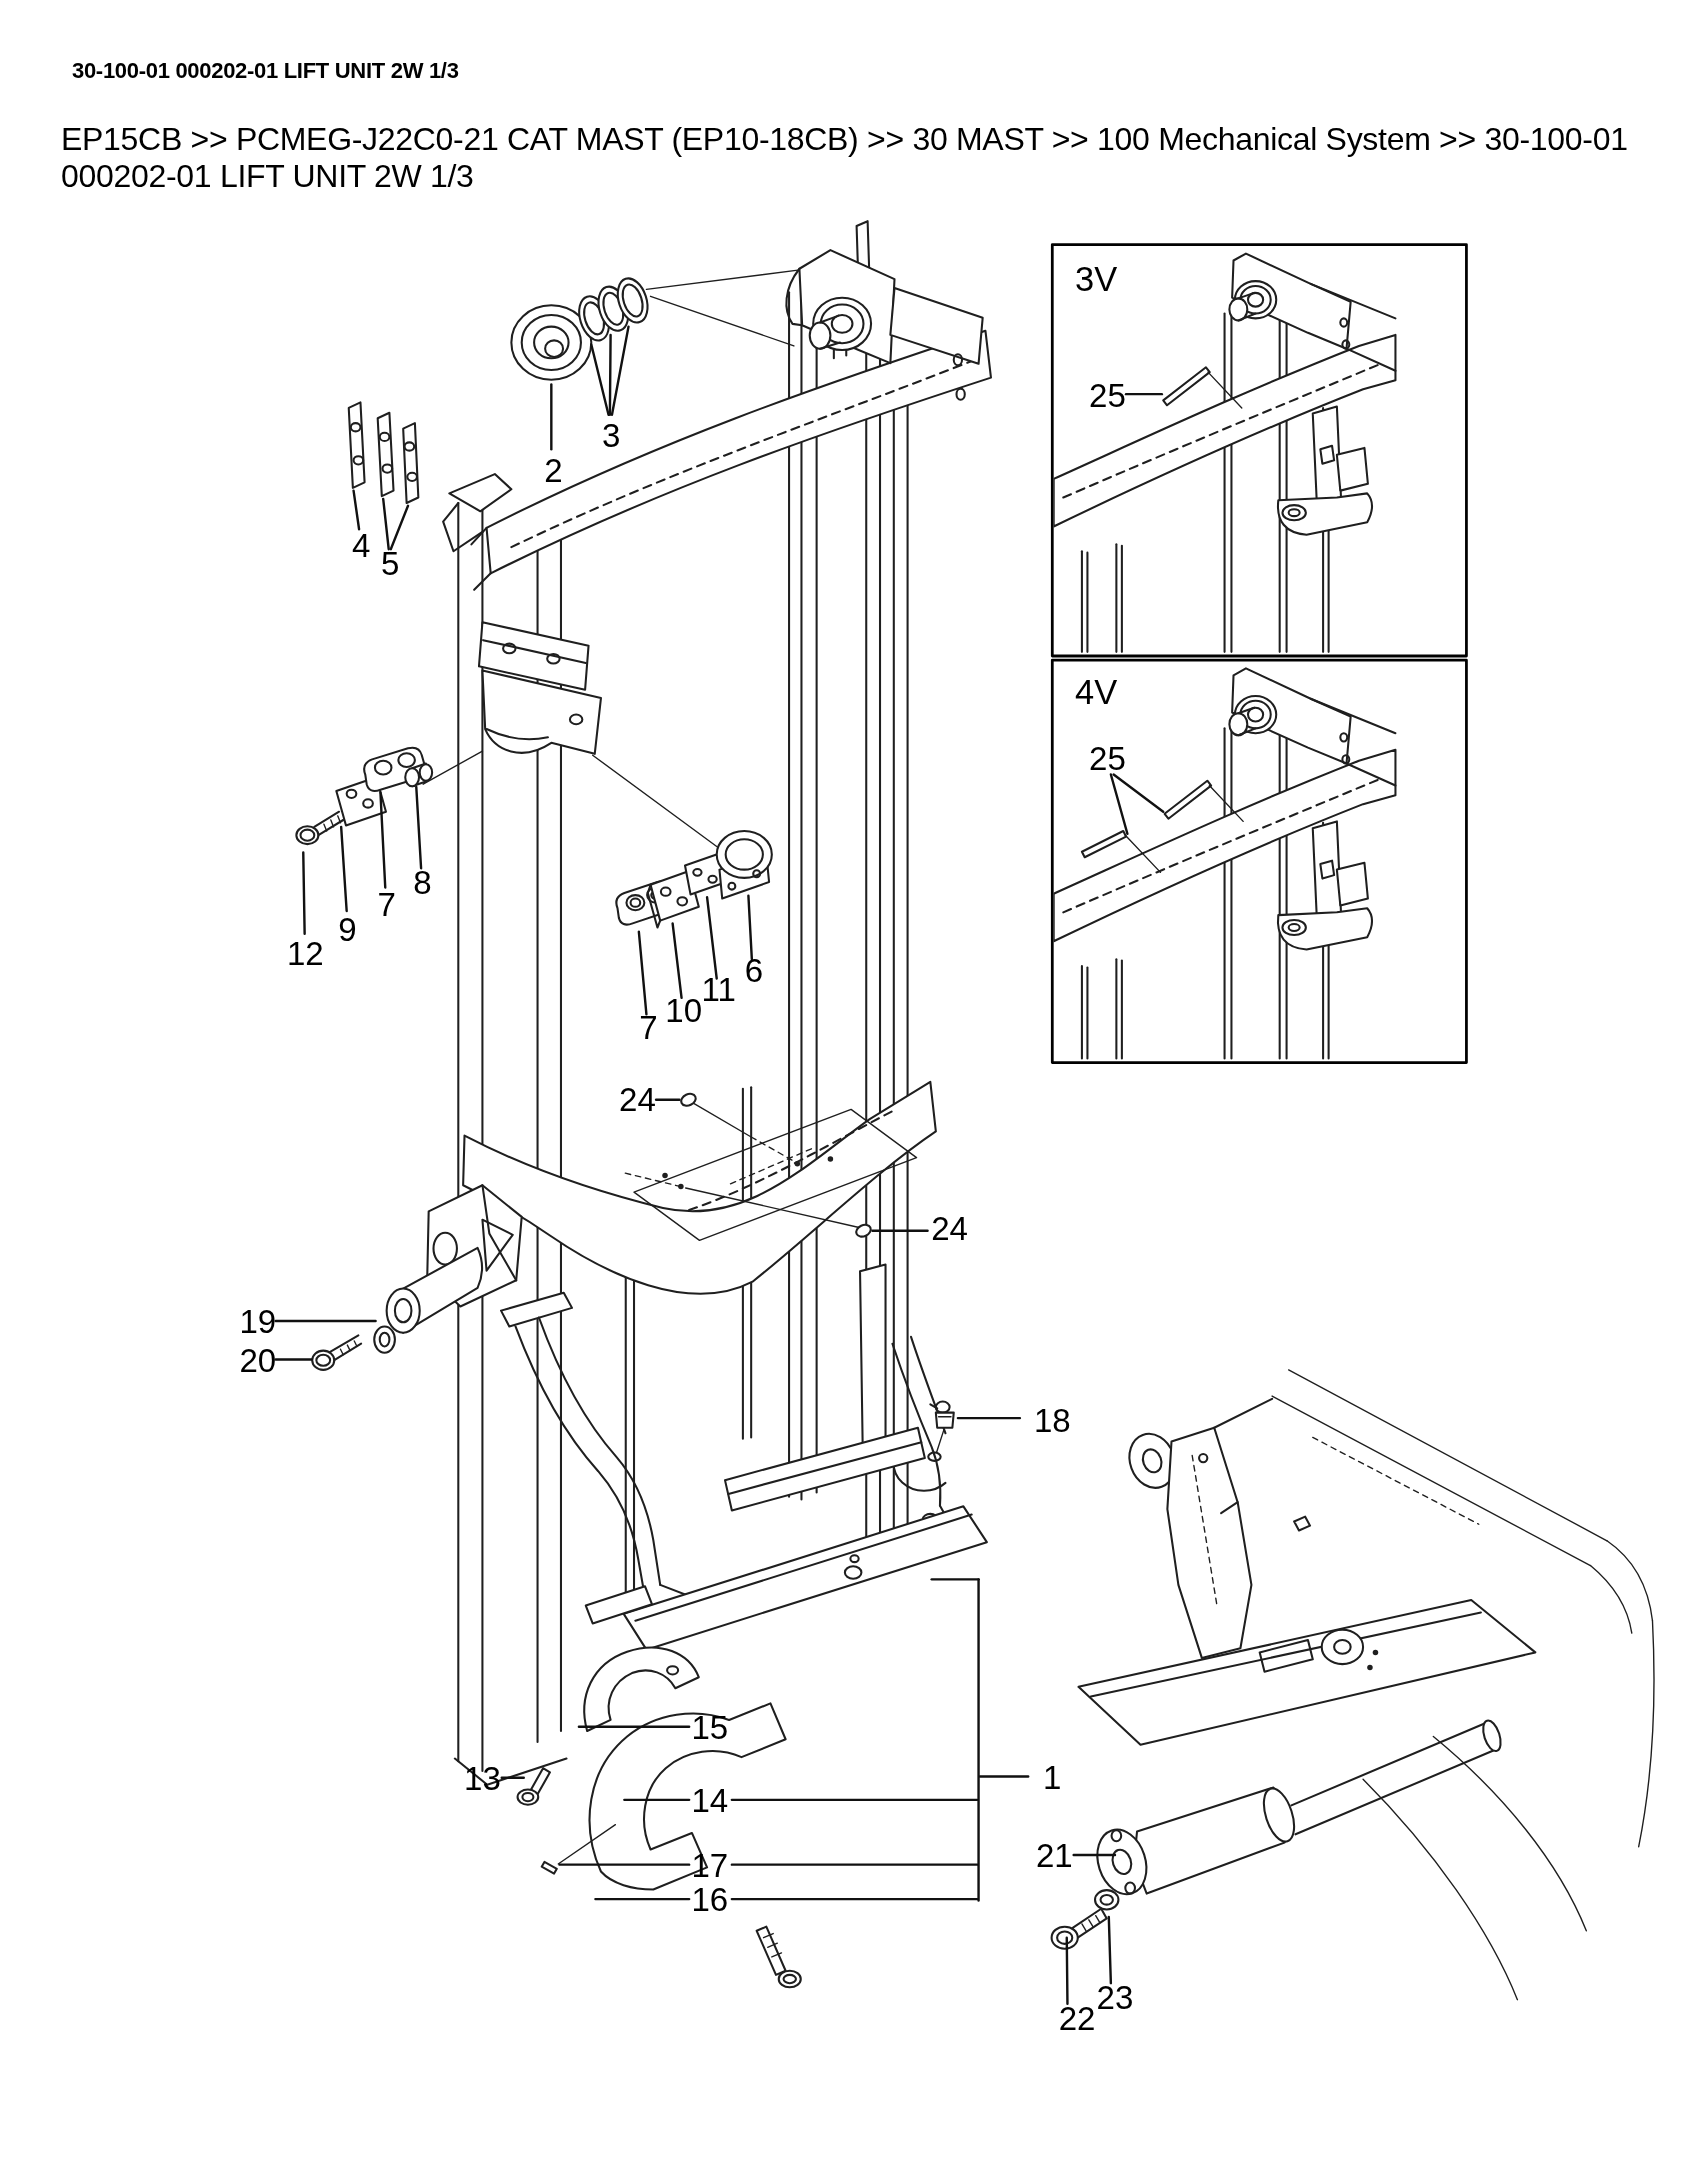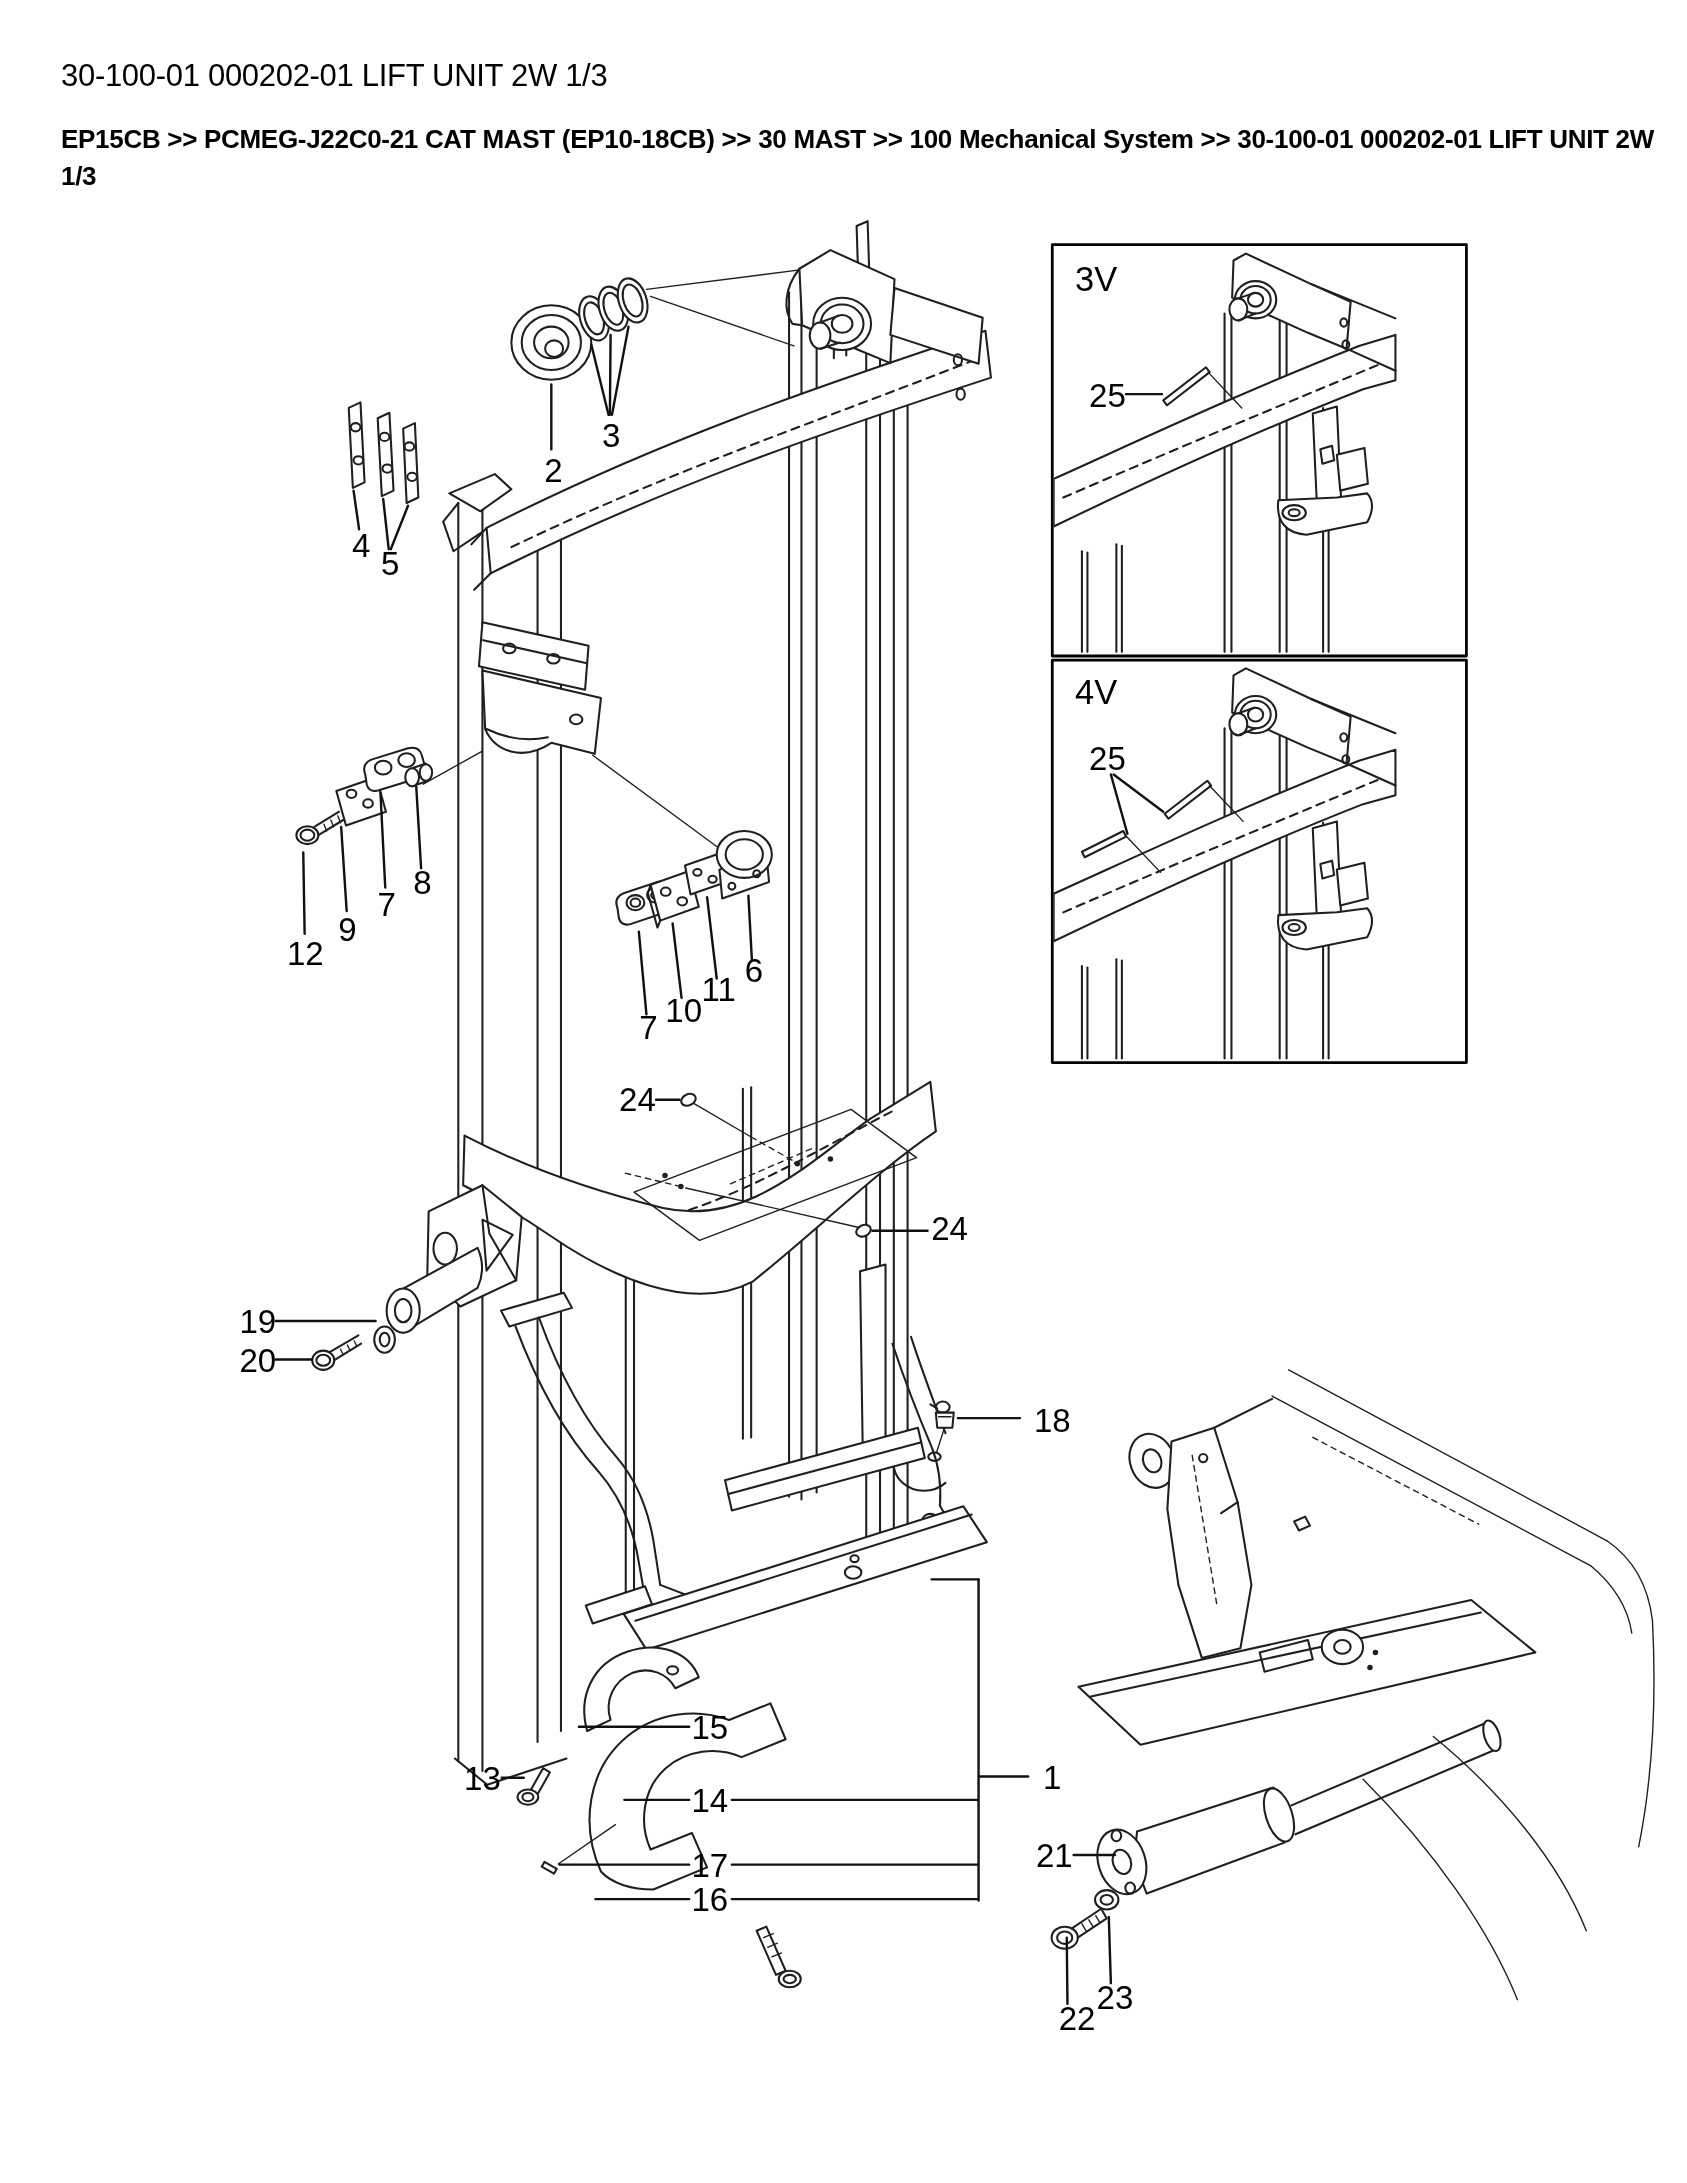--- a/index.html
+++ b/index.html
@@ -1,21 +1,21 @@
 <!DOCTYPE html>
 <html style="font-size:11px"><head>
 <meta charset="utf-8">
 <style>
   html,body{margin:0;padding:0;background:#ffffff;}
   body{width:1687px;height:2183px;position:relative;overflow:hidden;
        font-family:"Liberation Sans",sans-serif;color:#000;}
-  .hdr{position:absolute;left:61px;font-weight:normal;font-size:31px;
+  .hdr{position:absolute;left:72px;font-weight:bold;font-size:22px;
        letter-spacing:-0.3px;white-space:nowrap;}
-  .crumb{position:absolute;left:61px;top:121px;width:1620px;font-weight:bold;
-       font-size:26px;letter-spacing:-0.3px;line-height:37px;white-space:normal;}
+  .crumb{position:absolute;left:61px;top:121px;width:1620px;font-weight:normal;
+       font-size:32px;letter-spacing:-0.3px;line-height:37px;white-space:normal;}
   #diagram{position:absolute;left:0;top:0;}
   #diagram path,#diagram line,#diagram ellipse,#diagram circle,#diagram polyline,#diagram rect{
        fill:none;stroke:#1f1f1f;stroke-width:3;stroke-linejoin:round;stroke-linecap:round;}
   #diagram .w{fill:#ffffff;}
   #diagram .thin{stroke-width:2;}
   #diagram .dash{stroke-dasharray:12 9;}
   #diagram .dash2{stroke-dasharray:8 7;}
   #diagram .dot{fill:#1f1f1f;stroke:none;}
   #diagram .box{stroke:#000;stroke-width:4;}
   #diagram .leader{stroke:#111;stroke-width:3.5;}

